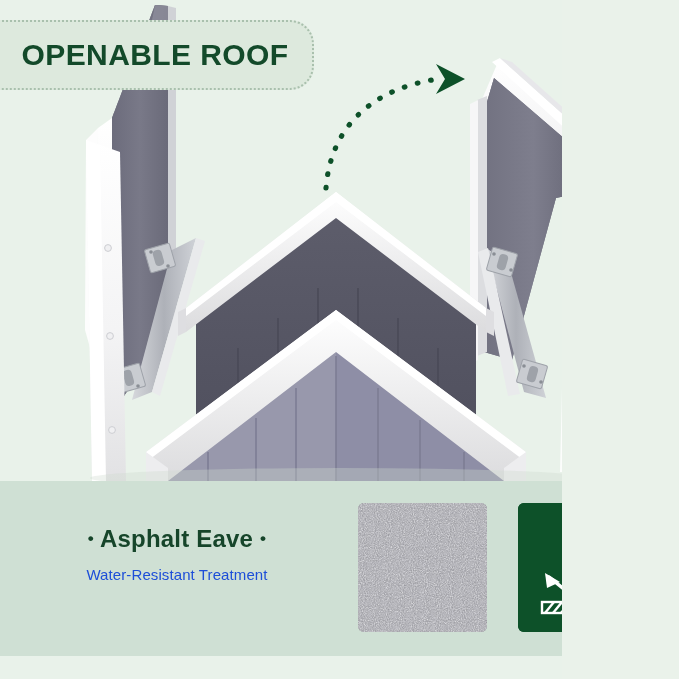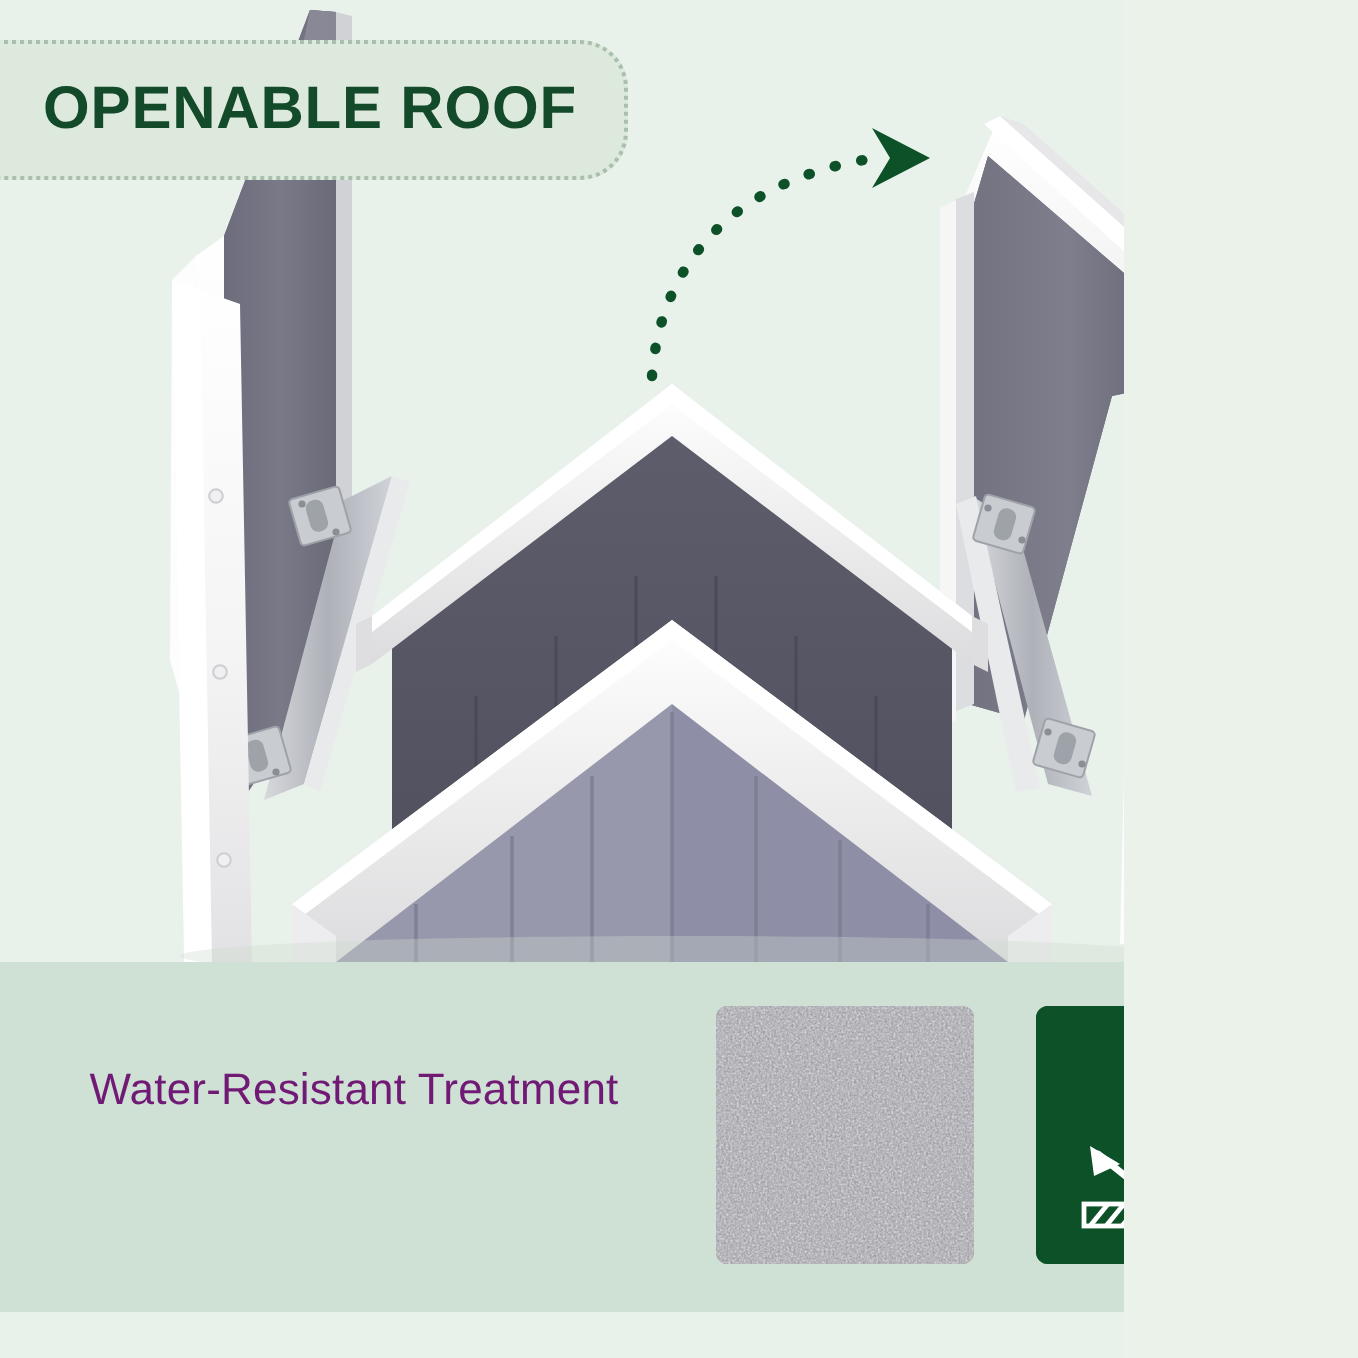--- a/index.html
+++ b/index.html
@@ -43,21 +43,21 @@
 
   
   .feature-text{
     position:absolute;left:12px;top:524px;width:330px;text-align:center;
   }
   .feat-line1{
     color:#16452a;font-size:24px;font-weight:600;letter-spacing:.2px;
     line-height:30px;white-space:nowrap;
   }
   .feat-line2{
-    color:#701a75;font-size:22px;font-weight:400;letter-spacing:.1px;
+    color:#1d4ed8;font-size:15px;font-weight:400;letter-spacing:.1px;
     line-height:34px;margin-top:4px;white-space:nowrap;
   }
   .dotmark{font-size:17px;vertical-align:3px;}
 
   .swatch{
     position:absolute;left:358px;top:503px;width:129px;height:129px;
     border-radius:6px;overflow:hidden;background:#9a9a9f;
   }
   .swatch-svg{display:block;width:129px;height:129px;}
 
@@ -250,20 +250,25 @@
 
   <svg class="arrow-svg" viewBox="0 0 200 145" xmlns="http://www.w3.org/2000/svg">
     <path d="M36,140 C40,86 74,42 148,31" fill="none" stroke="#0d5129" stroke-width="5.2" stroke-linecap="round" stroke-dasharray="0.6 13"></path>
     <path d="M146,16 L175,31 L146,46 L155,31 Z" fill="#0d5129"></path>
   </svg>
 
   <div class="badge"></div>
   <div class="badge-text">OPENABLE ROOF</div>
 
   <div class="feature-text">
+    <div class="feat-line1">
+      <span class="dotmark">•</span>
+      <span>Asphalt Eave</span>
+      <span class="dotmark">•</span>
+    </div>
     <div class="feat-line2">Water-Resistant Treatment</div>
   </div>
 
   <div class="swatch">
     <svg class="swatch-svg" viewBox="0 0 129 129" xmlns="http://www.w3.org/2000/svg">
       <defs>
         <filter id="grainFilter" x="0" y="0" width="100%" height="100%">
           <feTurbulence type="fractalNoise" baseFrequency="0.92" numOctaves="4" seed="7" result="n"></feTurbulence>
           <feColorMatrix in="n" type="saturate" values="0"></feColorMatrix>
           <feComponentTransfer>

